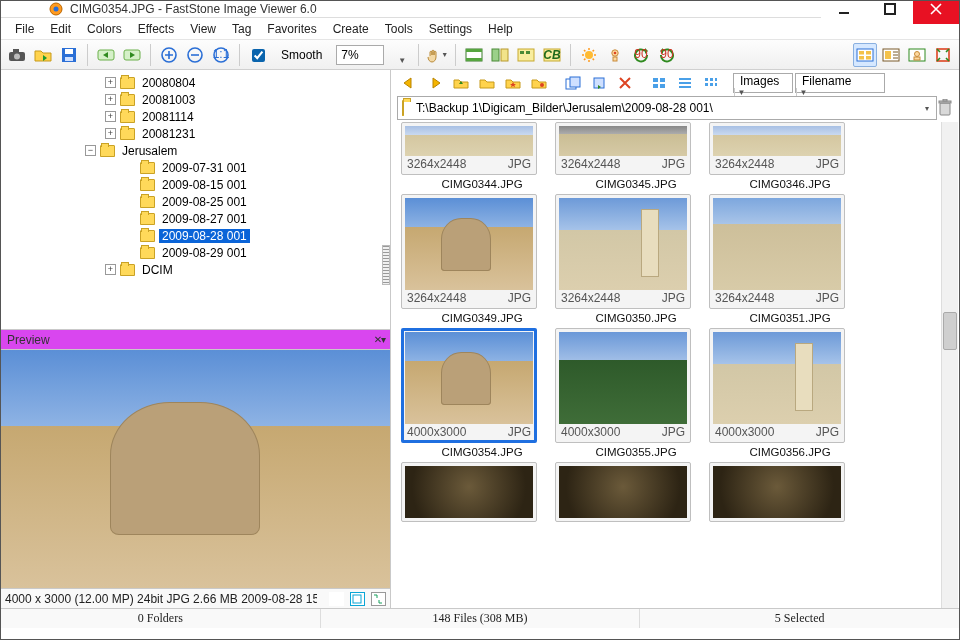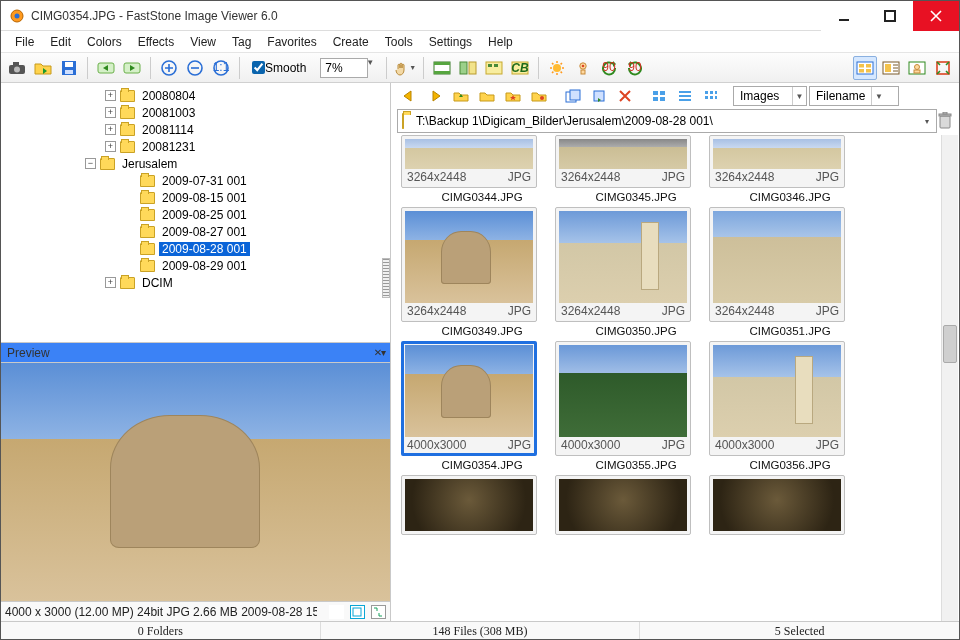--- a/index.html
+++ b/index.html
@@ -1,69 +1,69 @@
 <!DOCTYPE html>
 <html><head>
 <meta charset="utf-8">
 <style>
 * { box-sizing: border-box; margin: 0; padding: 0; font-family: "Segoe UI", Tahoma, sans-serif; font-size: 12px; }
 body { background: #fff; width: 960px; height: 640px; overflow: hidden; border: 1px solid #555; }
 
 
-.titlebar { height: 30px; background: #fff; display: flex; align-items: center; border-bottom: 1px solid #ddd; }
+.titlebar { height: 17px; background: #fff; display: flex; align-items: center; border-bottom: 1px solid #ddd; padding-left: 39px; }
 .titlebar .app-icon { width: 16px; height: 16px; margin: 0 6px 0 8px; display:inline-flex; }
 .titlebar .title-text { flex: 1; color: #333; font-size: 12px; }
 .titlebar .winbtn { width: 46px; height: 30px; display: inline-flex; align-items: center; justify-content: center; }
 .titlebar .close { background: #e81123; color: #fff; }
 .minmax { background:#fff; }
 
 
 .menubar { height: 22px; display: flex; align-items: center; padding: 0 6px; border-bottom: 1px solid #e5e5e5; }
 .menubar span { padding: 2px 8px; color: #222; cursor: default; }
 
 
 .toolbar { height: 30px; display: flex; align-items: center; padding: 2px 4px; border-bottom: 1px solid #d0d0d0; background: linear-gradient(#fdfdfd,#f0f0f0); gap:2px; }
 .tbtn { width: 24px; height: 24px; display: inline-flex; align-items: center; justify-content: center; border:1px solid transparent; border-radius:2px; }
 .tsep { width:1px; height:22px; background:#ccc; margin:0 4px; }
-.smooth-box { display:flex; align-items:flex-start; gap:0; margin:0 6px; }
+.smooth-box { display:flex; align-items:flex-end; gap:16px; margin:0 6px; }
 .smooth-box input[type=text] { width:48px; height:20px; border:1px solid #aaa; text-align:left; padding:0 4px; }
 .chk { width:13px; height:13px; accent-color:#0a64ad; }
 
 
 .main { display:flex; height: calc(640px - 30px - 22px - 30px - 20px); }
 .left { width: 390px; display:flex; flex-direction:column; border-right:1px solid #c9c9c9; position:relative; }
 .right { flex:1; display:flex; flex-direction:column; position:relative; }
 
 
 .tree-wrap { flex:0 0 auto; height: 260px; overflow-y:auto; overflow-x:hidden; background:#fff; padding: 4px 0 4px 4px; border-bottom:1px solid #c9c9c9; position:relative;}
 .tree-row { display:flex; align-items:center; height:17px; white-space:nowrap; }
 .tree-row .expander { width:11px; height:11px; border:1px solid #999; display:inline-flex; align-items:center; justify-content:center; font-size:9px; line-height:1; color:#444; margin-right:4px; background:#fff;}
 .tree-row .spacer { display:inline-block; }
 .folder-icon { width:15px; height:12px; background:#ffd95a; border:1px solid #caa225; border-radius:1px 1px 0 0; margin-right:4px; position:relative; }
 .folder-icon::before { content:""; position:absolute; top:-3px; left:0; width:6px; height:3px; background:#ffd95a; border:1px solid #caa225; border-bottom:none; }
 .tree-label { padding:0 3px; }
 .tree-row.selected .tree-label { background:#0a64d8; color:#fff; }
 .tree-wrap::-webkit-scrollbar{width:17px;} .tree-wrap::-webkit-scrollbar-thumb{background:#cfcfcf;border:1px solid #aaa;}
 
 
-.preview-hdr { height:20px; background:#3b82f6; border-bottom:1px solid #c9c9c9; display:flex; align-items:center; padding:0 6px; color:#333; font-size:12px; }
+.preview-hdr { height:20px; background:#d946ef; border-bottom:1px solid #c9c9c9; display:flex; align-items:center; padding:0 6px; color:#333; font-size:12px; }
 .preview-hdr .chev { margin-left:auto; font-size:10px; letter-spacing:-2px;}
 .preview { flex:1; background:#eee; display:flex; align-items:center; justify-content:center; overflow:hidden; }
 .preview-img { width:100%; height:100%; object-fit: cover; background:#b9a37e; position:relative;}
 
 .info-strip { height:20px; border-top:1px solid #c9c9c9; display:flex; align-items:center; padding:0 4px; font-size:11px; color:#222; background:#f9f9f9; gap:6px;}
 .info-strip .sq { width:16px; height:14px; display:inline-flex; align-items:center; justify-content:center; border:1px solid #999; font-size:8px; background:#fff; }
 .ratio11 { background:#1f6fe0; color:#fff; border:none !important;}
 .info-strip .spacer-flex{flex:1;}
 .fitbtn { color:#0aa6d6; border-color:#0aa6d6 !important; background:#eaf8ff;}
 .cropbtn{ color:#16a05c;}
 
 
 .rtoolbar { height:26px; display:flex; align-items:center; gap:2px; padding:2px 6px; background:#fff;}
-.rtoolbar .combo { height:20px; border:1px solid #aaa; display:flex; align-items:center; background:#fff;}
+.rtoolbar .combo { height:20px; border:1px solid #aaa; display:flex; align-items:flex-start; background:#fff;flex-direction:column;}
 .rtoolbar .combo .txt { padding:0 6px; min-width:58px; }
 .rtoolbar .combo .dd { width:14px; display:flex; align-items:center; justify-content:center; font-size:8px; color:#555; border-left:1px solid #ccc; height:100%;}
 .pathbar { height:24px; display:flex; align-items:center; margin:0 22px 2px 6px; border:1px solid #aaa; background:#fff;}
 .pathbar .txt { flex:1; padding:0 4px; }
 .pathbar .dd { width:18px; text-align:center; font-size:8px; color:#555;}
 
 
 .thumbs { flex:1; overflow:hidden; background:#fff; position:relative; padding: 0 18px 0 8px;}
 .thumb-row { display:flex; gap:14px; margin-bottom:4px;}
 .thumb { width:140px; display:flex; flex-direction:column; align-items:center;}

